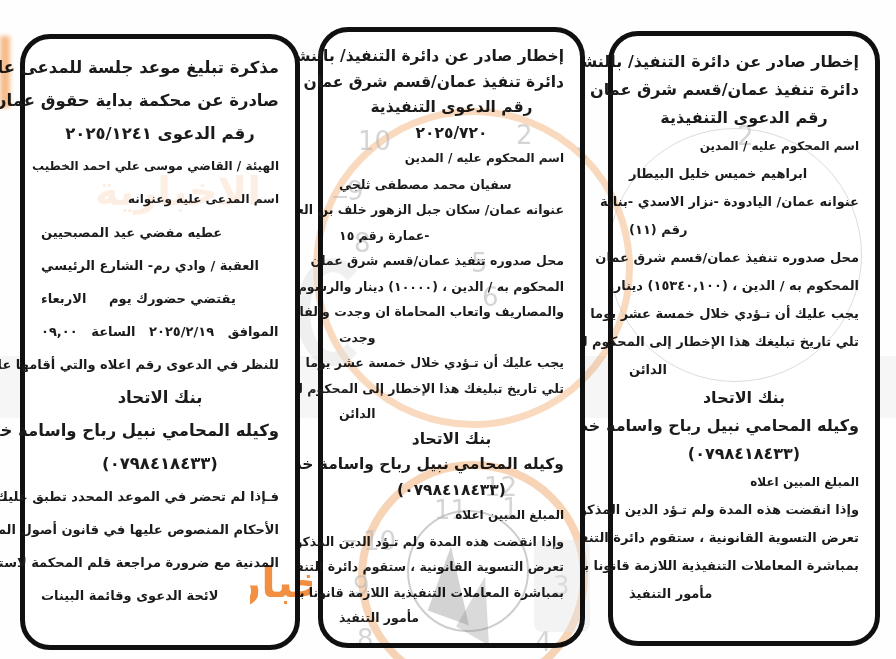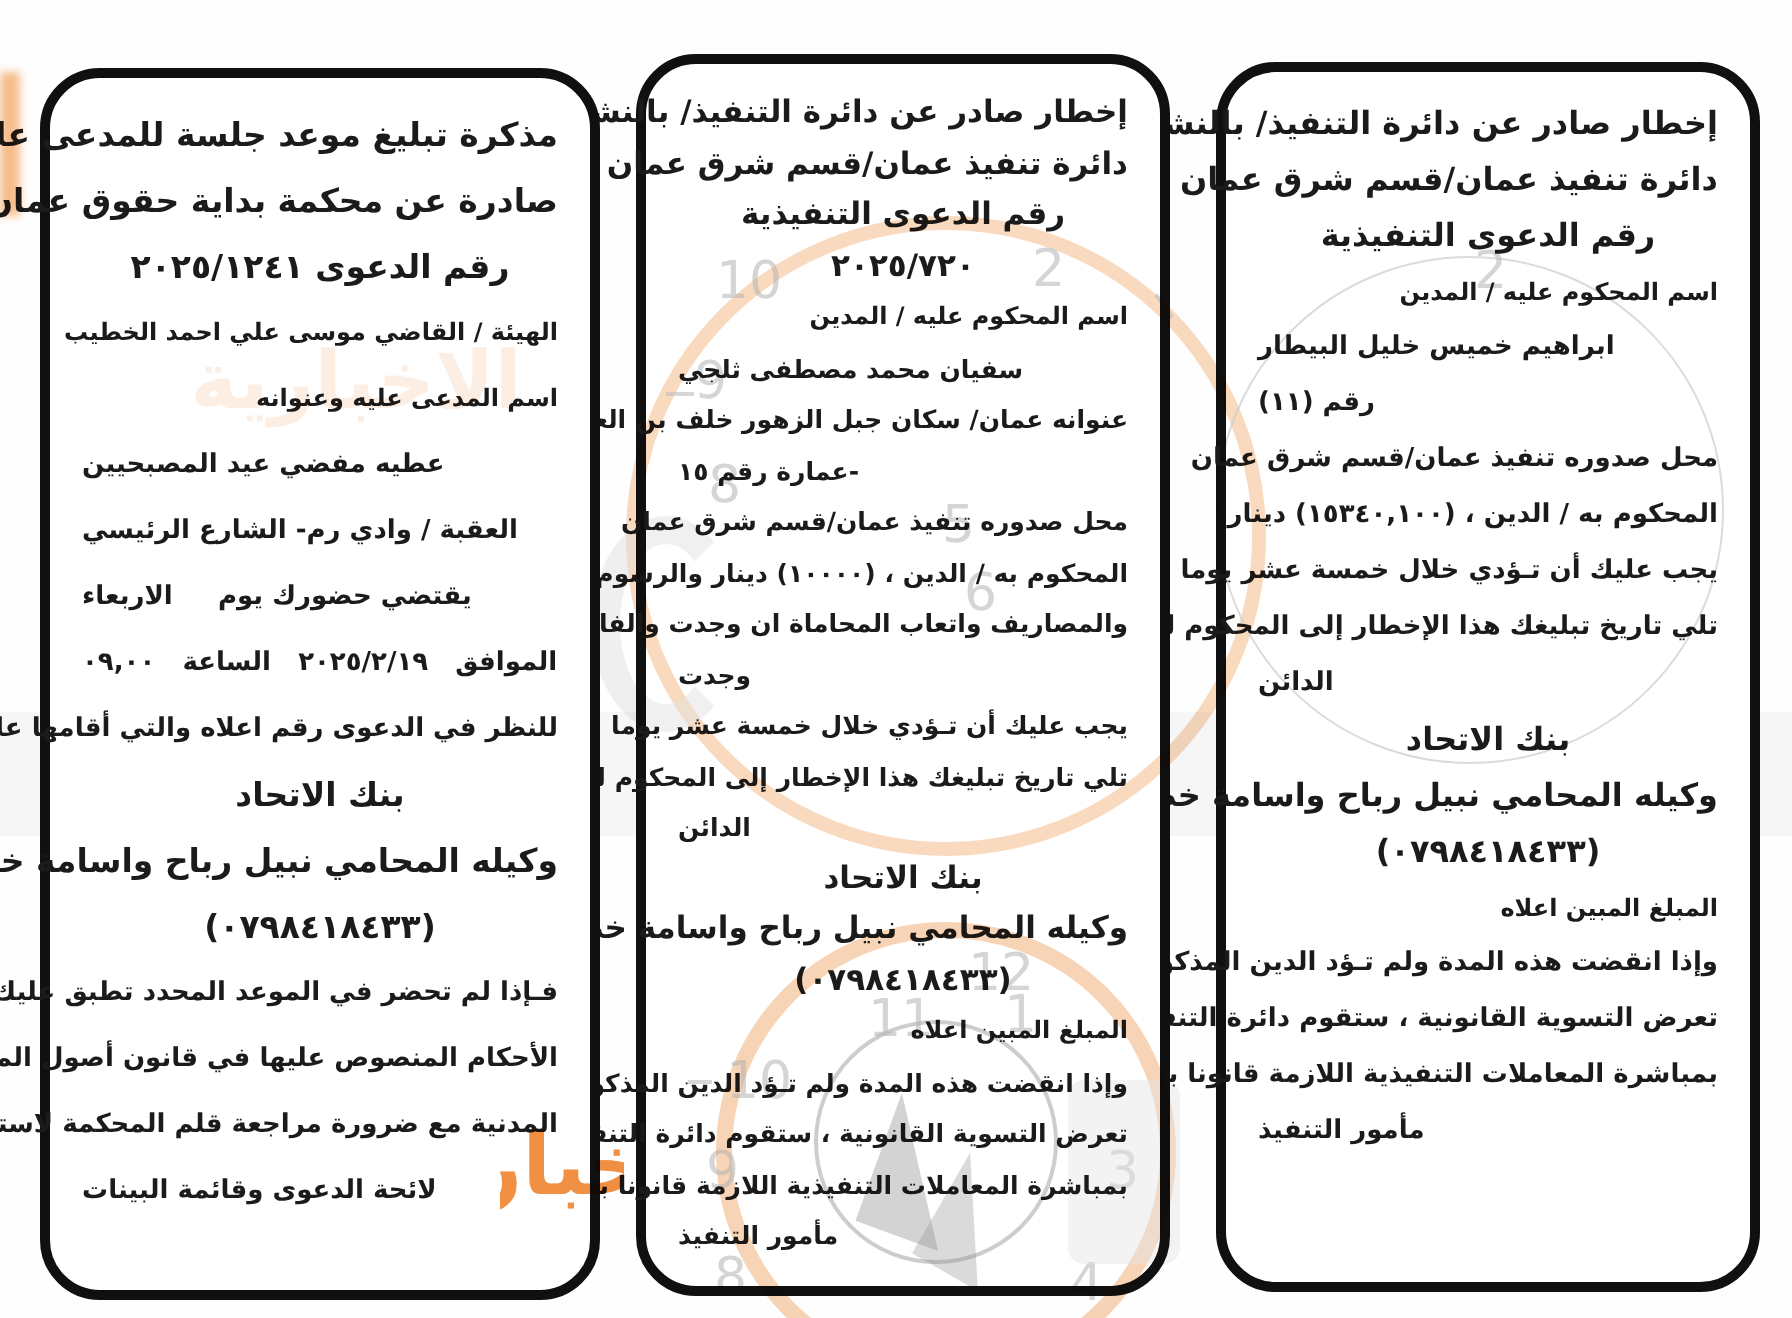--- a/index.html
+++ b/index.html
@@ -57,20 +57,21 @@
 <div class="canvas">
 
   <div class="gray-band"></div>
 
   <div class="notice notice-a">
       <div class="line s-h">إخطار صادر عن دائرة التنفيذ/ بالنشر</div>
       <div class="line s-h">دائرة تنفيذ عمان/قسم شرق عمان</div>
       <div class="line s-h">رقم الدعوى التنفيذية</div>
       <div class="line s-rs">اسم المحكوم عليه / المدين</div>
       <div class="line s-r">ابراهيم خميس خليل البيطار</div>
+      <div class="line s-r">عنوانه عمان/ اليادودة -نزار الاسدي -بناية</div>
       <div class="line s-r">رقم (١١)</div>
       <div class="line s-r">محل صدوره تنفيذ عمان/قسم شرق عمان</div>
       <div class="line s-r">المحكوم به / الدين ، (١٥٣٤٠,١٠٠) دينار</div>
       <div class="line s-r">يجب عليك أن تـؤدي خلال خمسة عشر يوما</div>
       <div class="line s-r">تلي تاريخ تبليغك هذا الإخطار إلى المحكوم له /</div>
       <div class="line s-r">الدائن</div>
       <div class="line s-h">بنك الاتحاد</div>
       <div class="line s-h">وكيله المحامي نبيل رباح واسامة خطاب</div>
       <div class="line s-h">(٠٧٩٨٤١٨٤٣٣)</div>
       <div class="line s-rs">المبلغ المبين اعلاه</div>

